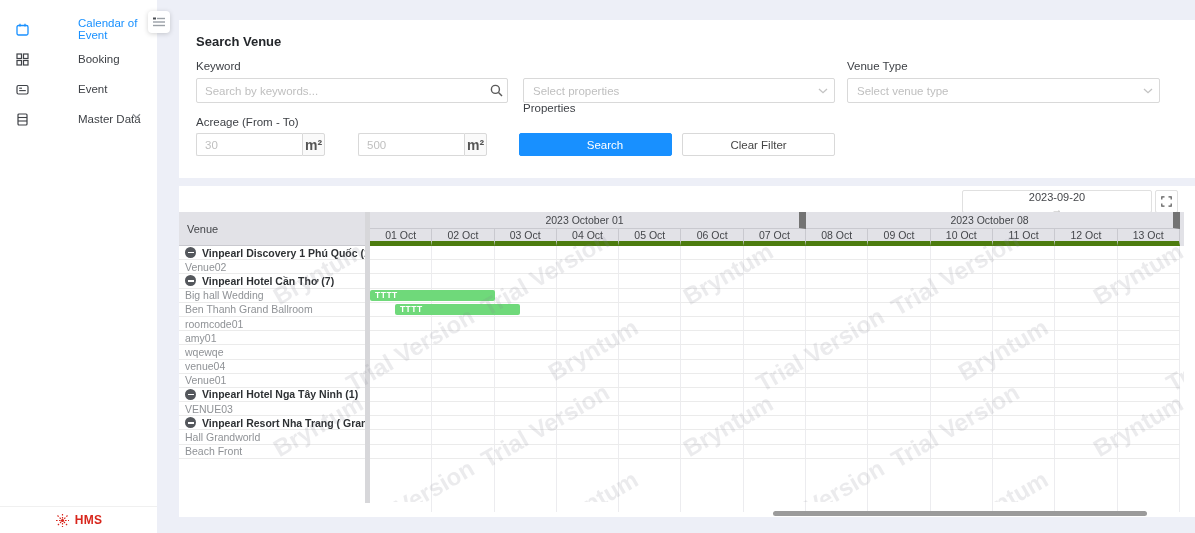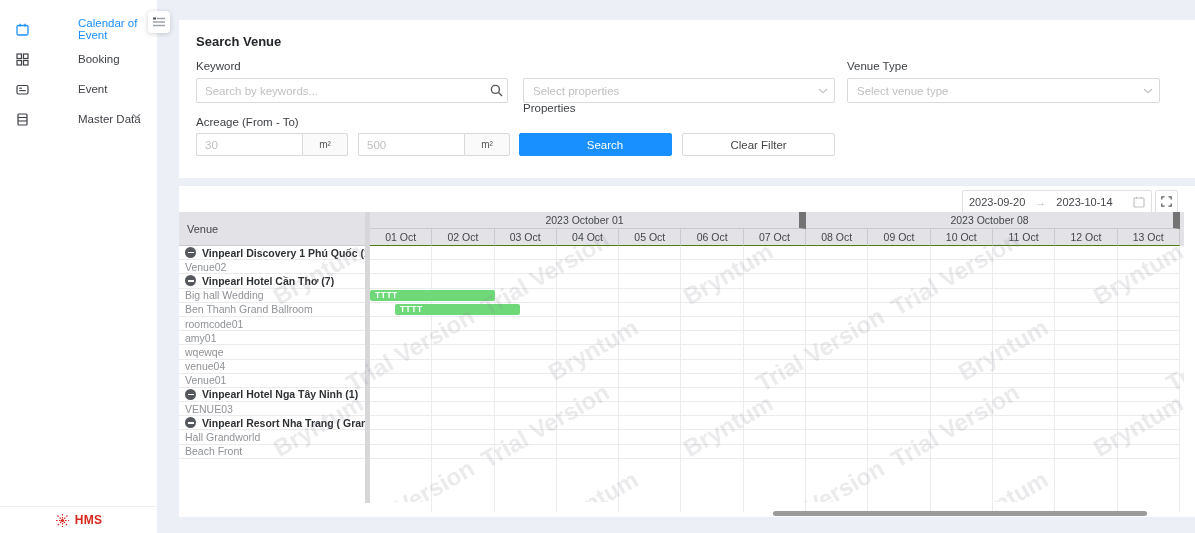--- a/index.html
+++ b/index.html
@@ -22,40 +22,40 @@
   .sv-title { position:absolute; left:17px; top:14px; font-size:13px; font-weight:bold; color:#24272b; }
   .f-label { position:absolute; top:40px; font-size:11.5px; color:#3e4146; }
   .f-field { position:absolute; top:58px; height:25px; border:1px solid #d9d9d9; border-radius:2px; background:#fff; display:flex; align-items:center;gap:48px; }
   .f-field input { border:none; outline:none; flex:1; height:100%; padding:0 8px; font-size:11.5px; font-family:inherit; color:#555; background:transparent; }
   .f-field input::placeholder, .ph { color:#bfbfbf; }
   .ph { font-size:11.5px; padding-left:9px; flex:1; white-space:nowrap; overflow:hidden; }
   .f-ic { width:22px; display:flex; justify-content:center; align-items:center; flex:0 0 22px; }
   .ac-label { position:absolute; top:96px; left:17px; font-size:11.5px; color:#3e4146; }
   .ac-box { position:absolute; top:113px; height:23px; display:flex; }
   .ac-box input { width:106px; border:1px solid #d9d9d9; border-right:none; border-radius:2px 0 0 2px; padding:0 8px; font-size:11.5px; font-family:inherit; color:#bfbfbf; outline:none; }
-  .ac-unit { width:46px; border:1px solid #d9d9d9; border-radius:0 2px 2px 0; background:#fafafa; font-size:10px; color:#555; display:flex; align-items:center; justify-content:center; }
+  .ac-unit { width:23px; border:1px solid #d9d9d9; border-radius:0 2px 2px 0; background:#fafafa; font-size:14px; color:#555; display:flex; align-items:center; justify-content:center;font-weight:bold; }
   .btn { position:absolute; top:113px; height:23px; width:153px; font-size:11.5px; display:flex; align-items:center; justify-content:center; border-radius:2px; cursor:pointer; }
   .btn-primary { background:#1890ff; color:#fff; border:1px solid #1890ff;padding-left:19px; }
   .btn-default { background:#fff; color:#454545; border:1px solid #d9d9d9; }
 
   
   .sched-card { position:absolute; left:179px; top:186px; width:1016px; height:331px; background:#fff; z-index:2; }
-  .range-box { position:absolute; left:783px; top:4px; width:190px; height:23px; border:1px solid #e0e0e0; border-radius:2px; display:flex; align-items:center; font-size:11px; color:#44464a; padding:0 6px; background:#fff; }
+  .range-box { position:absolute; left:783px; top:4px; width:190px; height:23px; border:1px solid #e0e0e0; border-radius:2px; display:flex; align-items:center; font-size:11px; color:#44464a; padding:0 6px; background:#fff;flex-direction:column; }
   .range-box .dt { flex:0 0 auto; }
   .range-box .arr { color:#b9b9b9; margin:0 10px; font-size:11px; }
   .range-box .cal { margin-left:auto; }
   .expand-btn { position:absolute; left:976px; top:4px; width:23px; height:23px; border:1px solid #e0e0e0; border-radius:2px; background:#fff; display:flex; align-items:center; justify-content:center; cursor:pointer; }
 
   .grid-header { position:absolute; left:0; top:26px; height:34px; width:1005px; background:#e2e2e7; }
   .venue-hcell { position:absolute; left:0; top:0; width:186px; height:34px; background:#e2e2e7; border-bottom:1px solid #c9c9cf; display:flex; align-items:center; padding-left:8px; font-size:11px; color:#44464a; }
   .splitter { position:absolute; left:186px; top:26px; width:5px; height:291px; background:#d7d7da; z-index:3; }
   .week-row { position:absolute; left:191px; top:0; height:17px; display:flex; }
   .week-cell { height:17px; border-right:7px solid #737373; border-bottom:1px solid #c9c9cf; display:flex; align-items:center; justify-content:center; font-size:10.5px; color:#44464a; }
   .day-row { position:absolute; left:191px; top:17px; height:17px; display:flex; }
-  .day-cell { height:17px; border-right:1px solid #c9c9cf; border-bottom:1px solid #4d7c0f; display:flex; align-items:center; justify-content:center; font-size:10.5px; color:#44464a; }
+  .day-cell { height:17px; border-right:1px solid #c9c9cf; border-bottom:5px solid #4d7c0f; display:flex; align-items:center; justify-content:center; font-size:10.5px; color:#44464a; }
 
   .venue-col { position:absolute; left:0; top:60px; width:186px; height:252px; background:#fff; overflow:hidden; }
   .vrow { height:14.2px; border-bottom:1px solid #ebebeb; display:flex; align-items:center; padding-left:6px; font-size:10.5px; color:#8f9296; white-space:nowrap; overflow:hidden; }
   .vrow.group { color:#2e3134; font-weight:bold; }
   .collapse-dot { width:11px; height:11px; border-radius:50%; background:#54575c; margin-right:6px; position:relative; flex:0 0 11px; }
   .collapse-dot::after { content:""; position:absolute; left:2.5px; top:4.75px; width:6px; height:1.5px; background:#fff; }
 
   .timeline { position:absolute; left:191px; top:60px; width:810px; height:266px; overflow:hidden;
     background-image:repeating-linear-gradient(to right, transparent 0, transparent 61.3px, #ececef 61.3px, #ececef 62.3px); }
   .trow { height:14.2px; border-bottom:1px solid #ebebeb; position:relative; }

